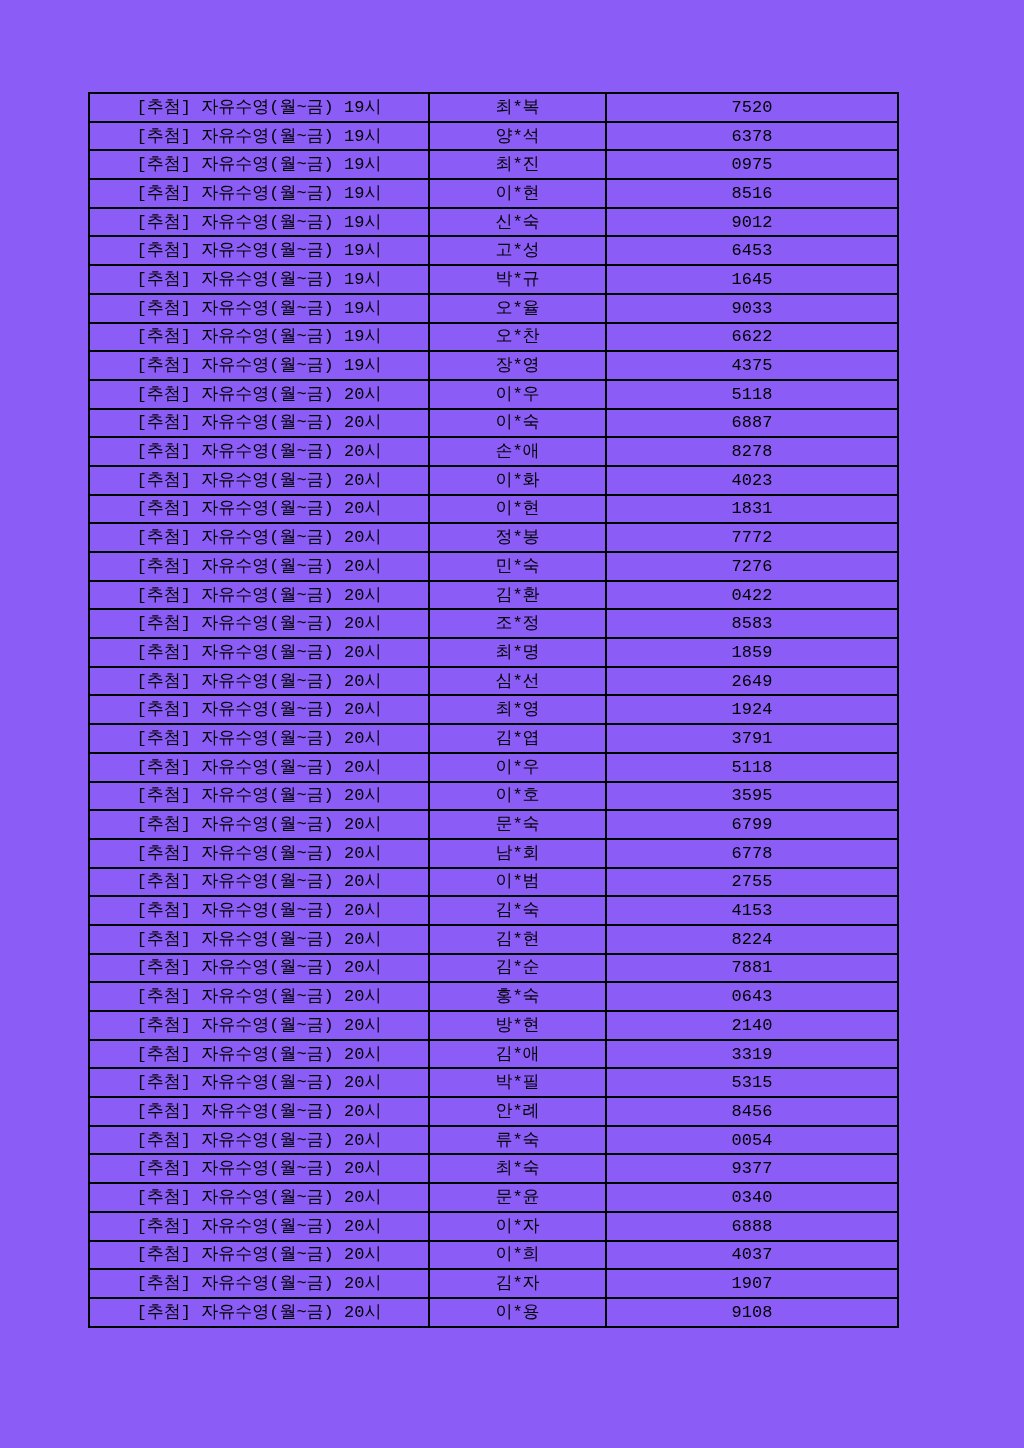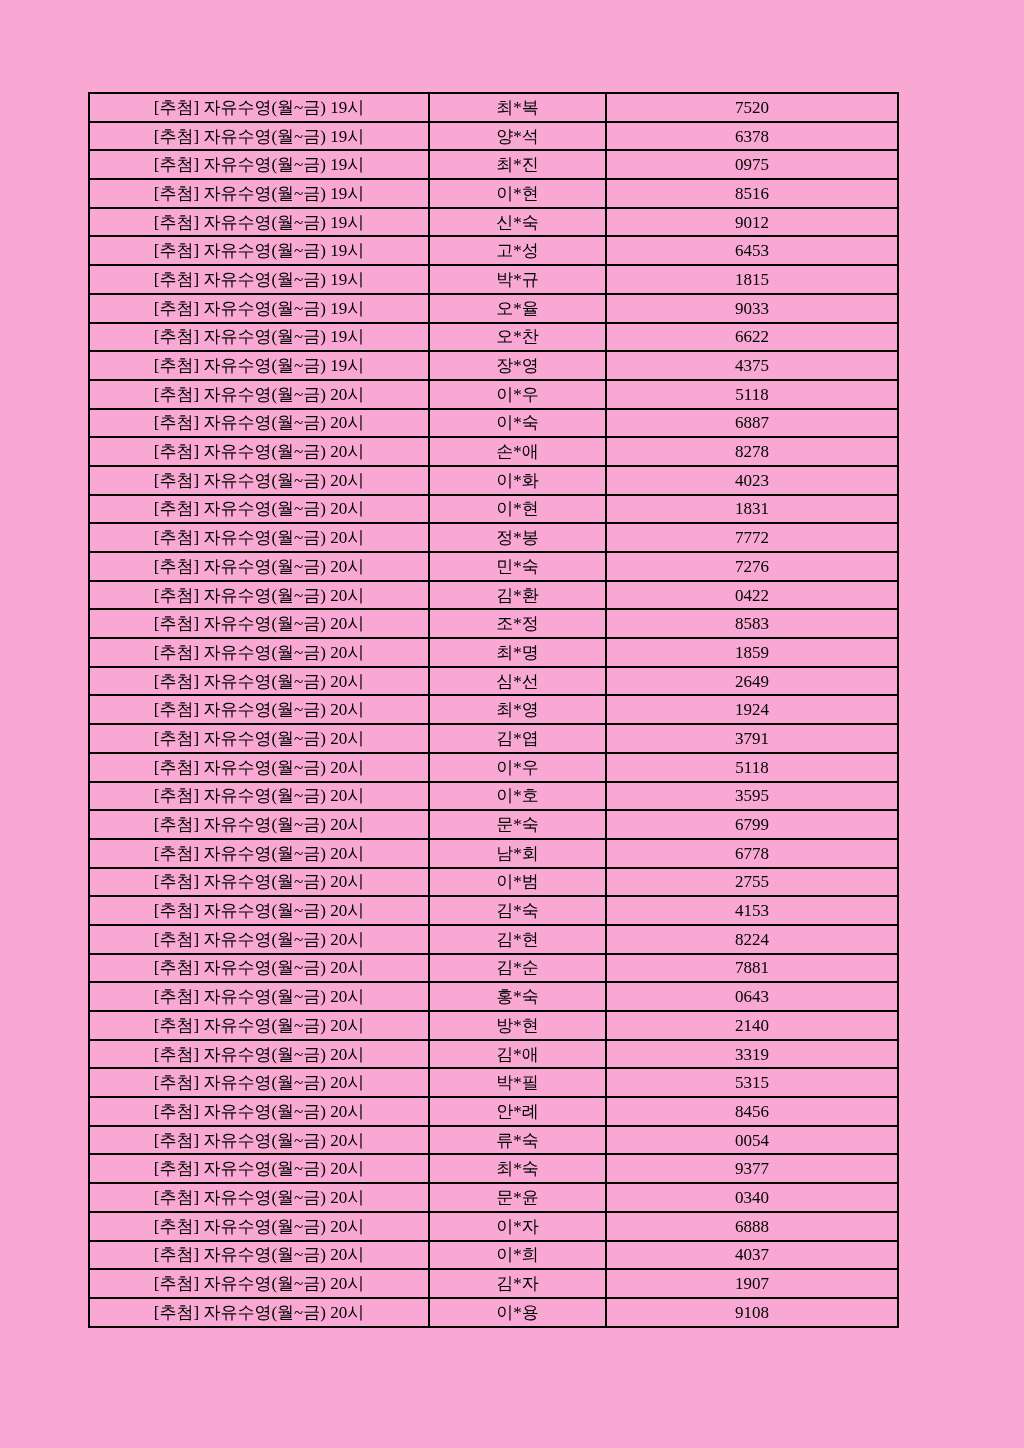--- a/index.html
+++ b/index.html
@@ -4,23 +4,23 @@
 <style>
   html, body {
     margin: 0;
     padding: 0;
     background: #ffffff;
   }
   .page {
     position: relative;
     width: 1024px;
     height: 1448px;
-    background: #f9a8d4;
+    background: #8b5cf6;
     overflow: hidden;
-    font-family: Liberation Serif, serif;
+    font-family: Liberation Mono, monospace;
   }
   table.results {
     position: absolute;
     left: 88px;
     top: 92px;
     width: 809px;
     height: 1236px;
     border-collapse: collapse;
     table-layout: fixed;
   }
@@ -76,21 +76,21 @@
           <td>9012</td>
         </tr>
         <tr>
           <td>[추첨] 자유수영(월~금) 19시</td>
           <td>고*성</td>
           <td>6453</td>
         </tr>
         <tr>
           <td>[추첨] 자유수영(월~금) 19시</td>
           <td>박*규</td>
-          <td>1815</td>
+          <td>1645</td>
         </tr>
         <tr>
           <td>[추첨] 자유수영(월~금) 19시</td>
           <td>오*율</td>
           <td>9033</td>
         </tr>
         <tr>
           <td>[추첨] 자유수영(월~금) 19시</td>
           <td>오*찬</td>
           <td>6622</td>

